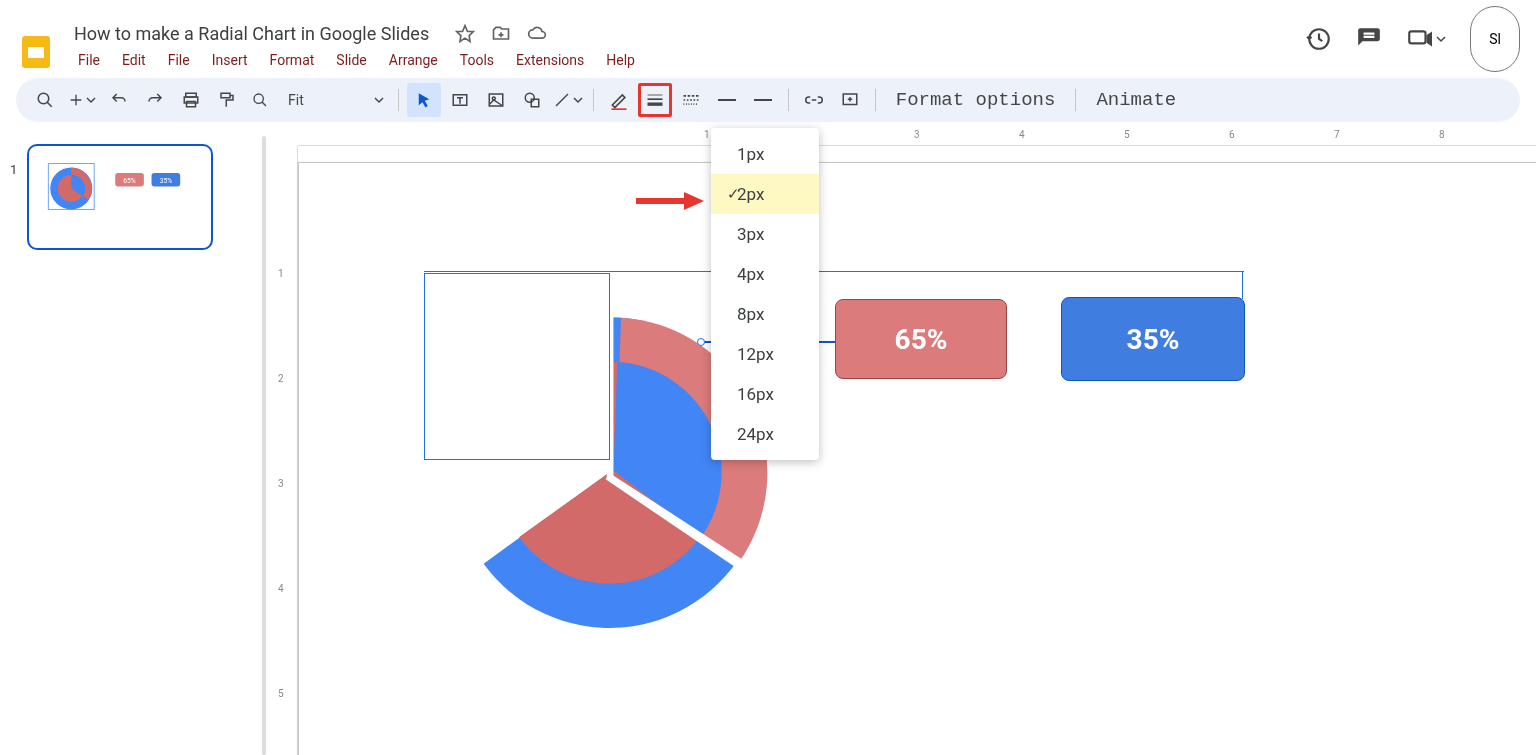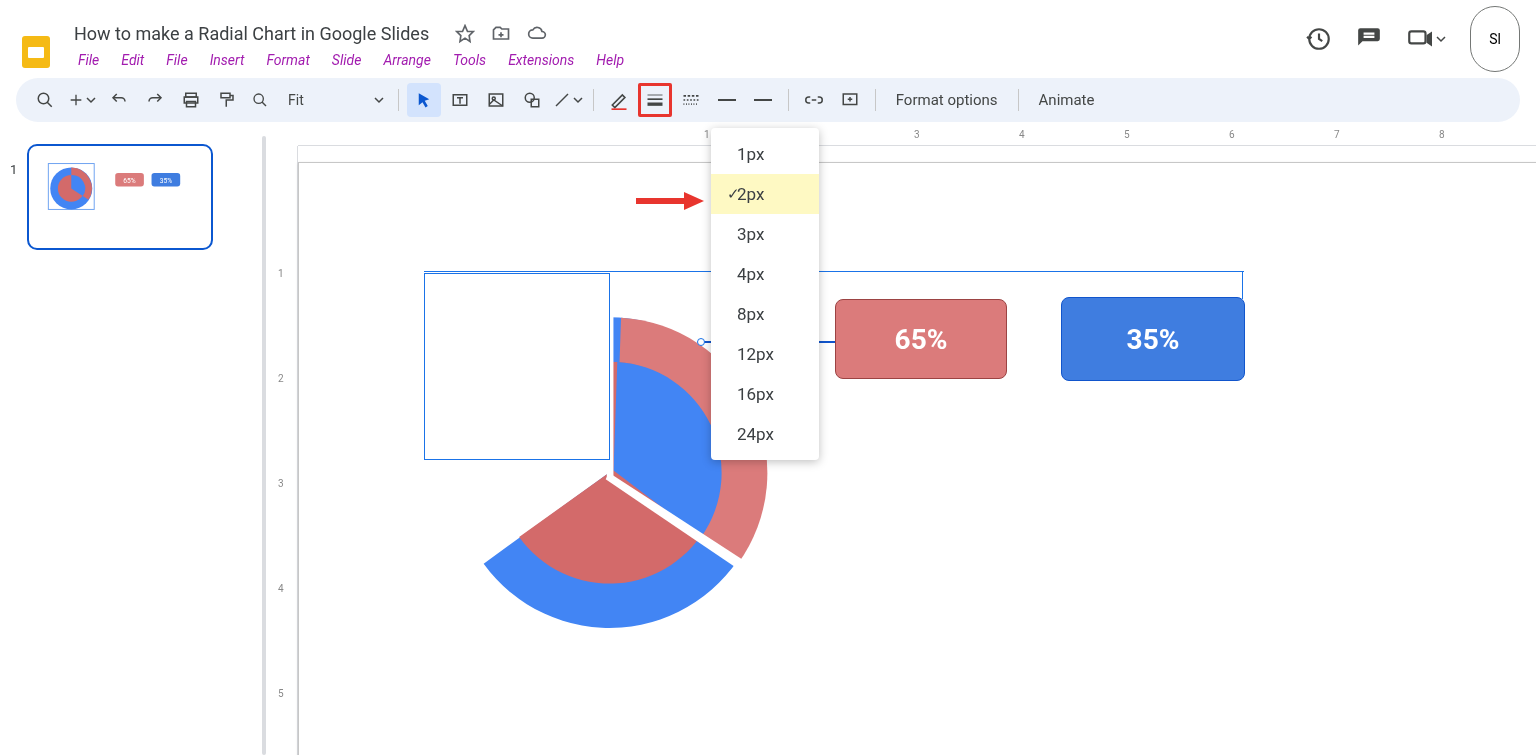--- a/index.html
+++ b/index.html
@@ -7,31 +7,31 @@
 
 
 .header { display: flex; align-items: flex-end; padding: 8px 16px 0 16px; height: 72px; }
 .logo { width: 40px; height: 40px; margin-right: 12px; margin-top: 6px; display:flex; align-items:center; justify-content:center;}
 .logo svg { width: 36px; height: 36px;}
 .title-area { flex: 1; }
 .doc-title { font-size: 18px; color: #3c4043; padding: 2px 6px; display: inline-block; }
 .title-row { display:flex; align-items:center; gap: 14px; margin-bottom: 2px;}
 .title-icons { display:flex; align-items:center; gap: 16px; color:#5f6368; margin-left:6px;}
 .menu-bar { display: flex; gap: 2px; margin-top: 2px;}
-.menu-item { font-size: 14px; color: #a21caf; padding: 4px 10px; border-radius:4px; cursor:pointer;font-style:italic;}
+.menu-item { font-size: 14px; color: #7f1d1d; padding: 4px 10px; border-radius:4px; cursor:pointer;}
 .header-right { display:flex; align-items:center; gap: 24px; margin-top:10px; color:#444746;}
 .header-right .ico { width:26px; height:26px; display:flex; align-items:center; justify-content:center;}
 .share-btn { border:1px solid #747775; border-radius: 40px; padding: 24px 18px; font-size:14px; background:#c2e7ff00;}
 
 
 .toolbar { margin: 6px 16px 0 16px; background: #edf2fa; border-radius: 24px; height: 44px; display:flex; align-items:center; padding: 0 12px; gap: 2px; position:relative;}
 .tbtn { width: 34px; height: 34px; display:flex; align-items:center; justify-content:center; border-radius:4px; color:#444746; cursor:pointer; position:relative;}
 .tsep { width:1px; height:22px; background:#c7c7c7; margin: 0 6px;}
 .zoom-sel { display:flex; align-items:center; gap:20px; padding: 0 6px; font-size:14px; color:#444746; cursor:pointer; border-radius:4px; height:30px;}
-.fmt-btn { font-size:15px; color:#444746; padding: 6px 12px; border-radius:4px; cursor:pointer;}
+.fmt-btn { font-size:19px; color:#444746; padding: 6px 12px; border-radius:4px; cursor:pointer;font-family:Liberation Mono, monospace;}
 .highlighted-btn { border: 3px solid #e8352e; border-radius:2px; }
 .selected-btn { background: #d3e3fd; border-radius:4px;}
 
 
 .workspace { display:flex; position:absolute; top: 126px; left:0; right:0; bottom:0;}
 .filmstrip { width: 260px; padding: 18px 10px; display:flex; gap:10px;}
 .slide-num { font-size:13px; color:#3c4043; margin-top:18px;}
 .thumb { width: 186px; height:106px; border: 2.5px solid #0b57d0; border-radius:10px; background:#fff; position:relative;}
 .thumb-inner { position:absolute; inset:8px; }
 .vr-divider { width:8px; background:#fff; position:relative;}

